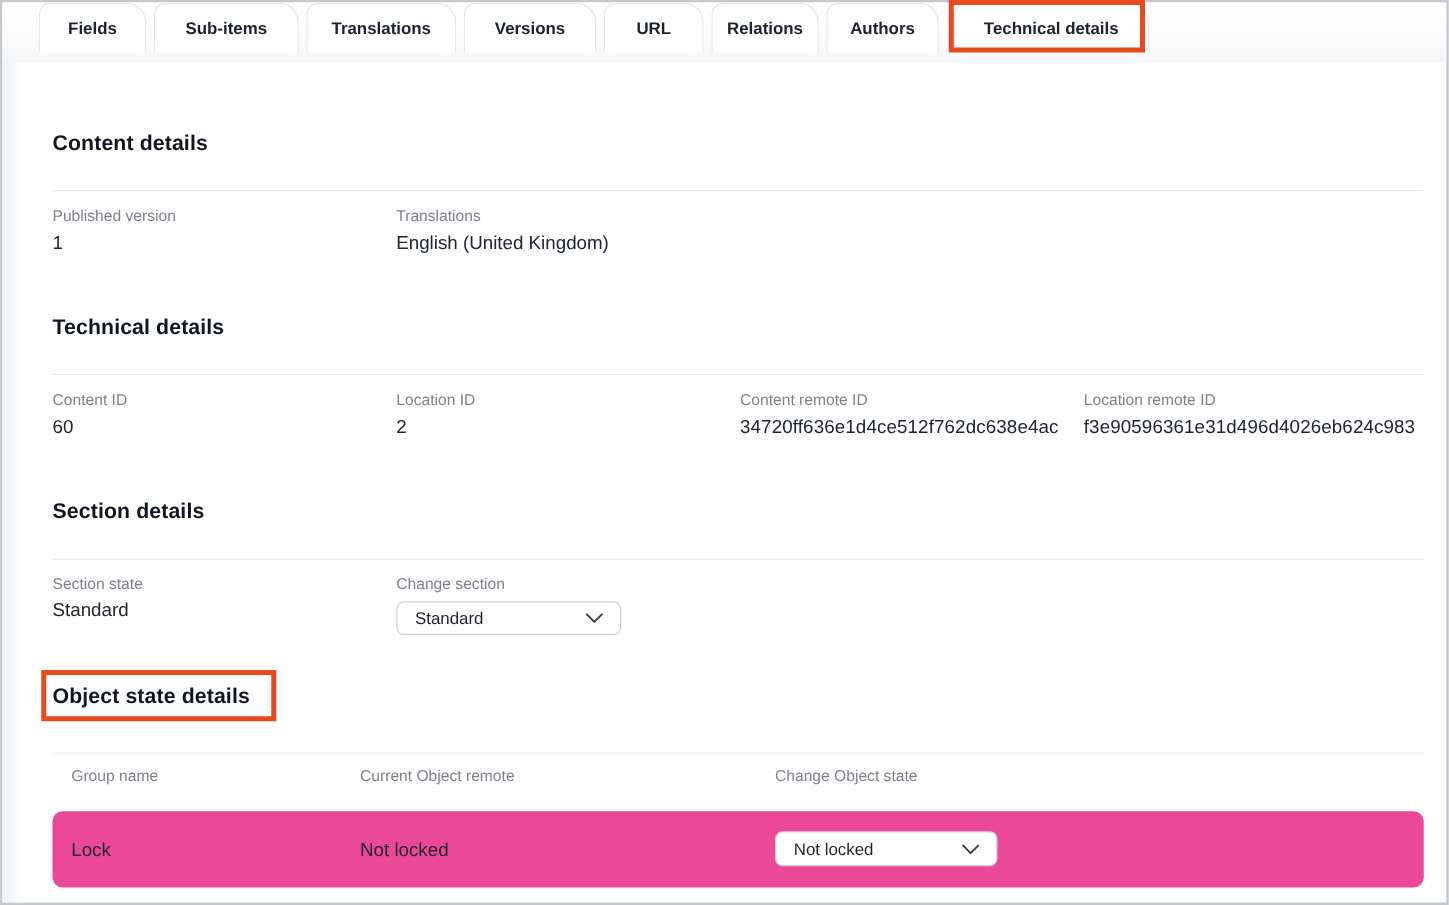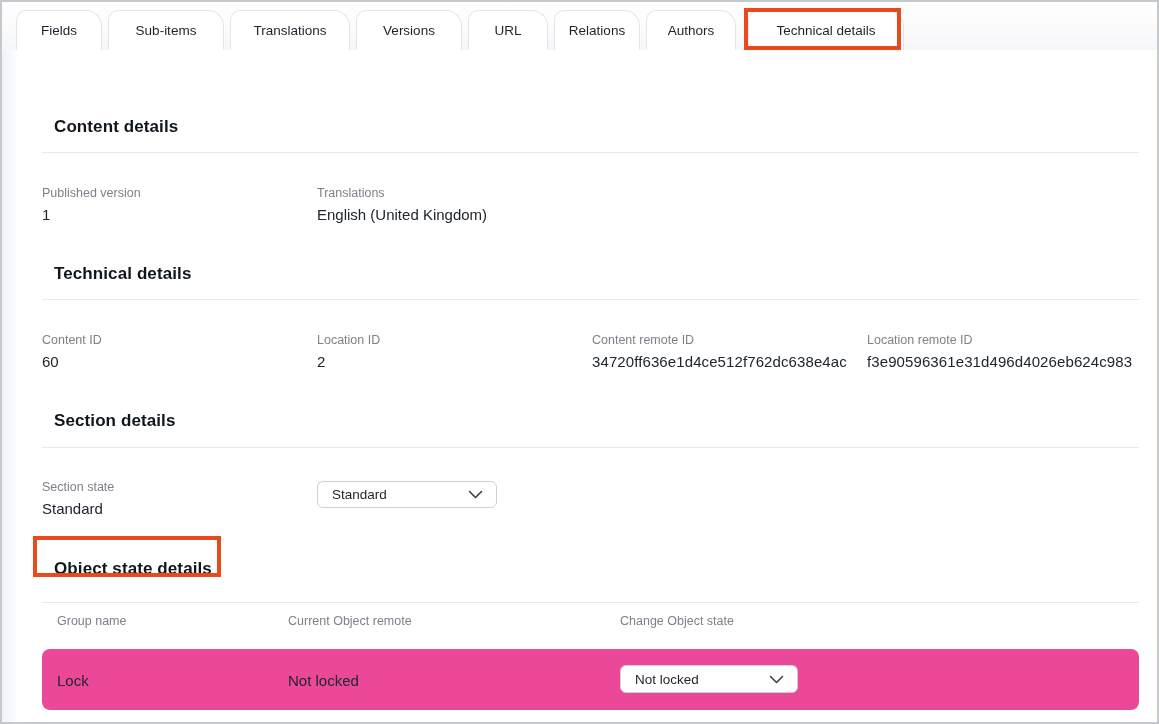--- a/index.html
+++ b/index.html
@@ -14,51 +14,52 @@
   }
   .left-strip{
     position:absolute;left:0;top:0;bottom:0;width:16px;
     background:linear-gradient(90deg,#eff2f7 0%,#fbfcfe 85%,#ffffff 100%);
     z-index:2;
   }
   
   .tabbar{
     position:absolute;left:0;right:0;top:0;height:48px;
     background:linear-gradient(180deg,#ffffff 0%,#fbfbfc 55%,#f5f6f8 100%);
-    display:flex;align-items:flex-end;padding-left:14px;box-sizing:border-box;
+    display:flex;align-items:flex-start;padding-left:29px;box-sizing:border-box;
     z-index:3;
+    font-weight:bold;
   }
   .tab{
     height:40px;box-sizing:border-box;position:relative;
     display:flex;align-items:center;justify-content:center;
     background:#fff;border:1px solid #e4e6eb;border-bottom:none;
     border-radius:10px 16px 0 0;margin-right:6px;
     font-size:13.5px;color:#1d232b;cursor:pointer;white-space:nowrap;
   }
   .tab-annotation{
     position:absolute;left:-5px;top:-3px;width:149px;height:34px;
     border:4px solid #e8491d;pointer-events:none;z-index:5;
   }
   
   .content{position:absolute;inset:0;z-index:1;}
   .sec-h{
-    position:absolute;left:40px;margin:12px;
+    position:absolute;left:40px;margin:0;
     font-size:17px;font-weight:700;color:#10161d;letter-spacing:.1px;
   }
   .heading-wrap{position:absolute;left:40px;}
   .heading-wrap .sec-h{position:relative;left:0;display:inline-block;}
   .heading-annotation{
     position:absolute;left:-9px;top:-11px;width:180px;height:33px;
     border:4px solid #e8491d;pointer-events:none;z-index:5;
   }
   .divider{
     position:absolute;left:40px;width:1097px;height:1px;background:#e7e9ec;
   }
   .fld{position:absolute;}
-  .fld .lbl{font-size:12.5px;color:#7d828a;margin-bottom:6px;margin-top:20px;}
+  .fld .lbl{font-size:12.5px;color:#7d828a;margin-bottom:6px;}
   .fld .val{font-size:15px;color:#20262e;}
   .mono-ish{letter-spacing:.1px;}
   .dropdown{
     display:flex;align-items:center;justify-content:space-between;
     box-sizing:border-box;background:#fff;
     border:1px solid #ced1d7;border-radius:6px;
     padding:0 13px 0 14px;font-size:13.5px;color:#1d232b;cursor:pointer;
   }
   .dd-change-section{position:absolute;left:315px;top:479px;width:180px;height:27px;}
   .th{position:absolute;top:612px;font-size:12.5px;color:#7d828a;}

